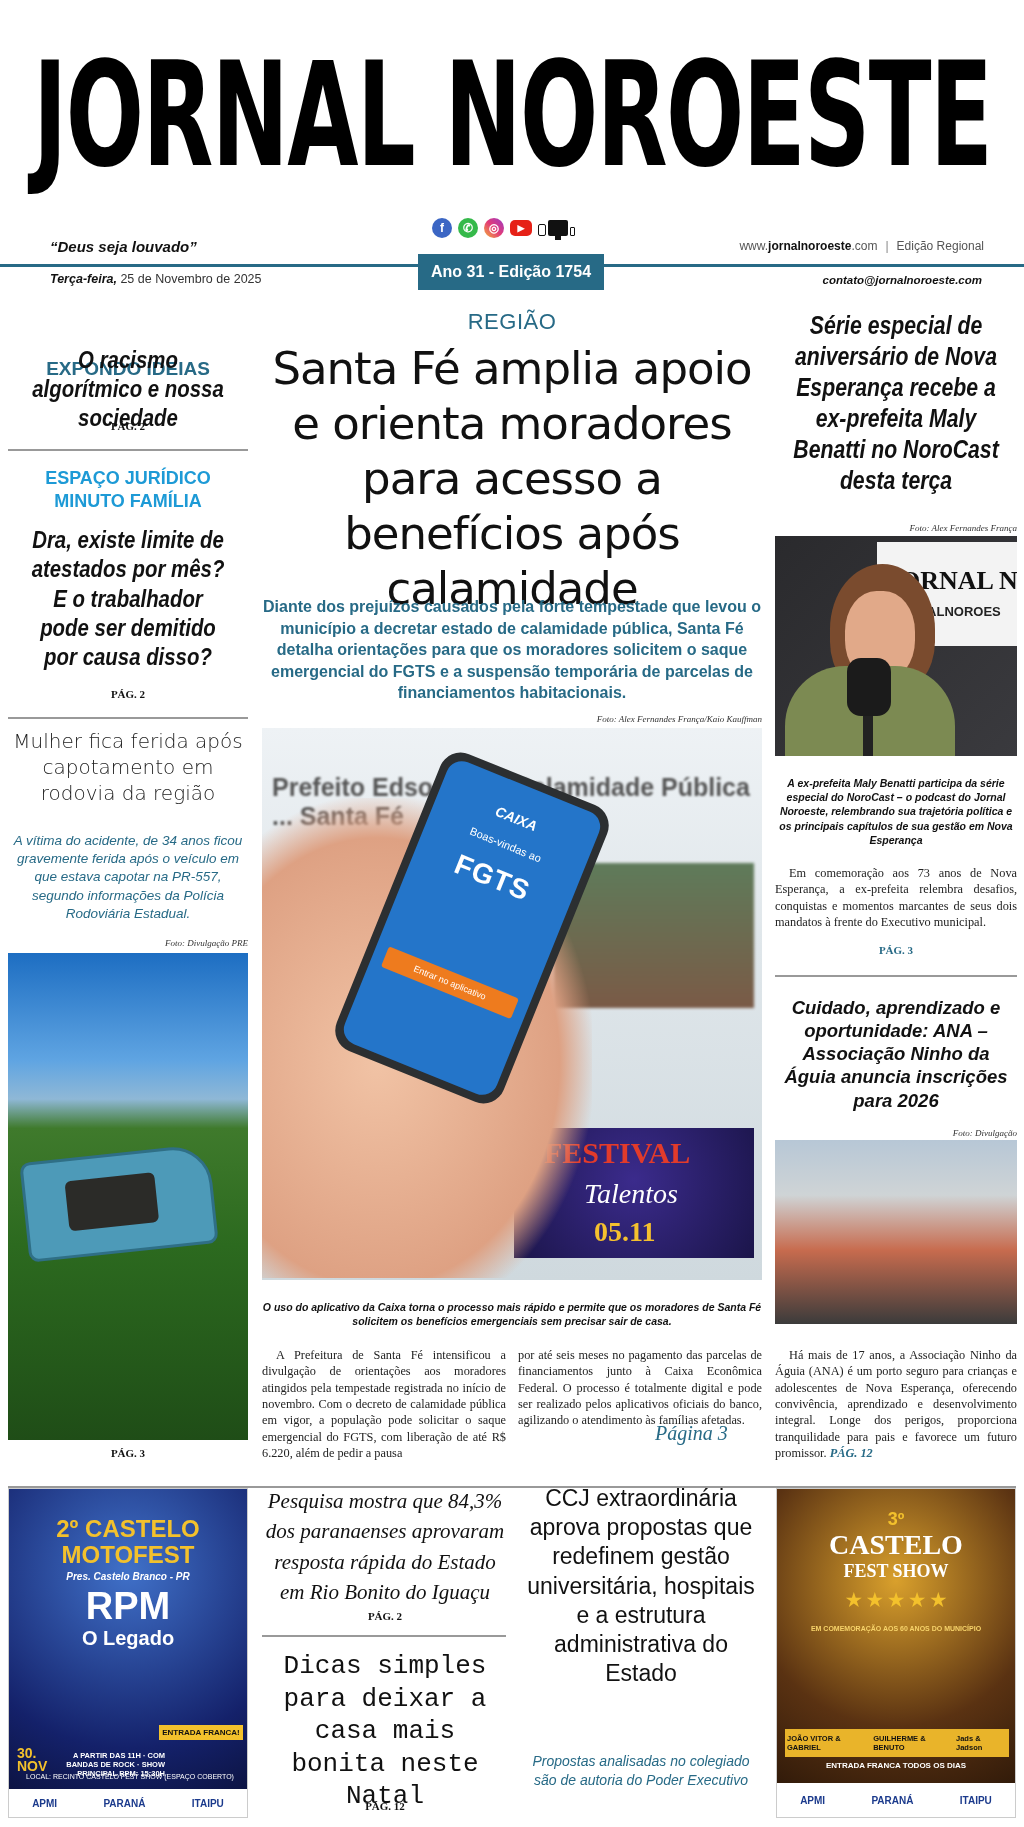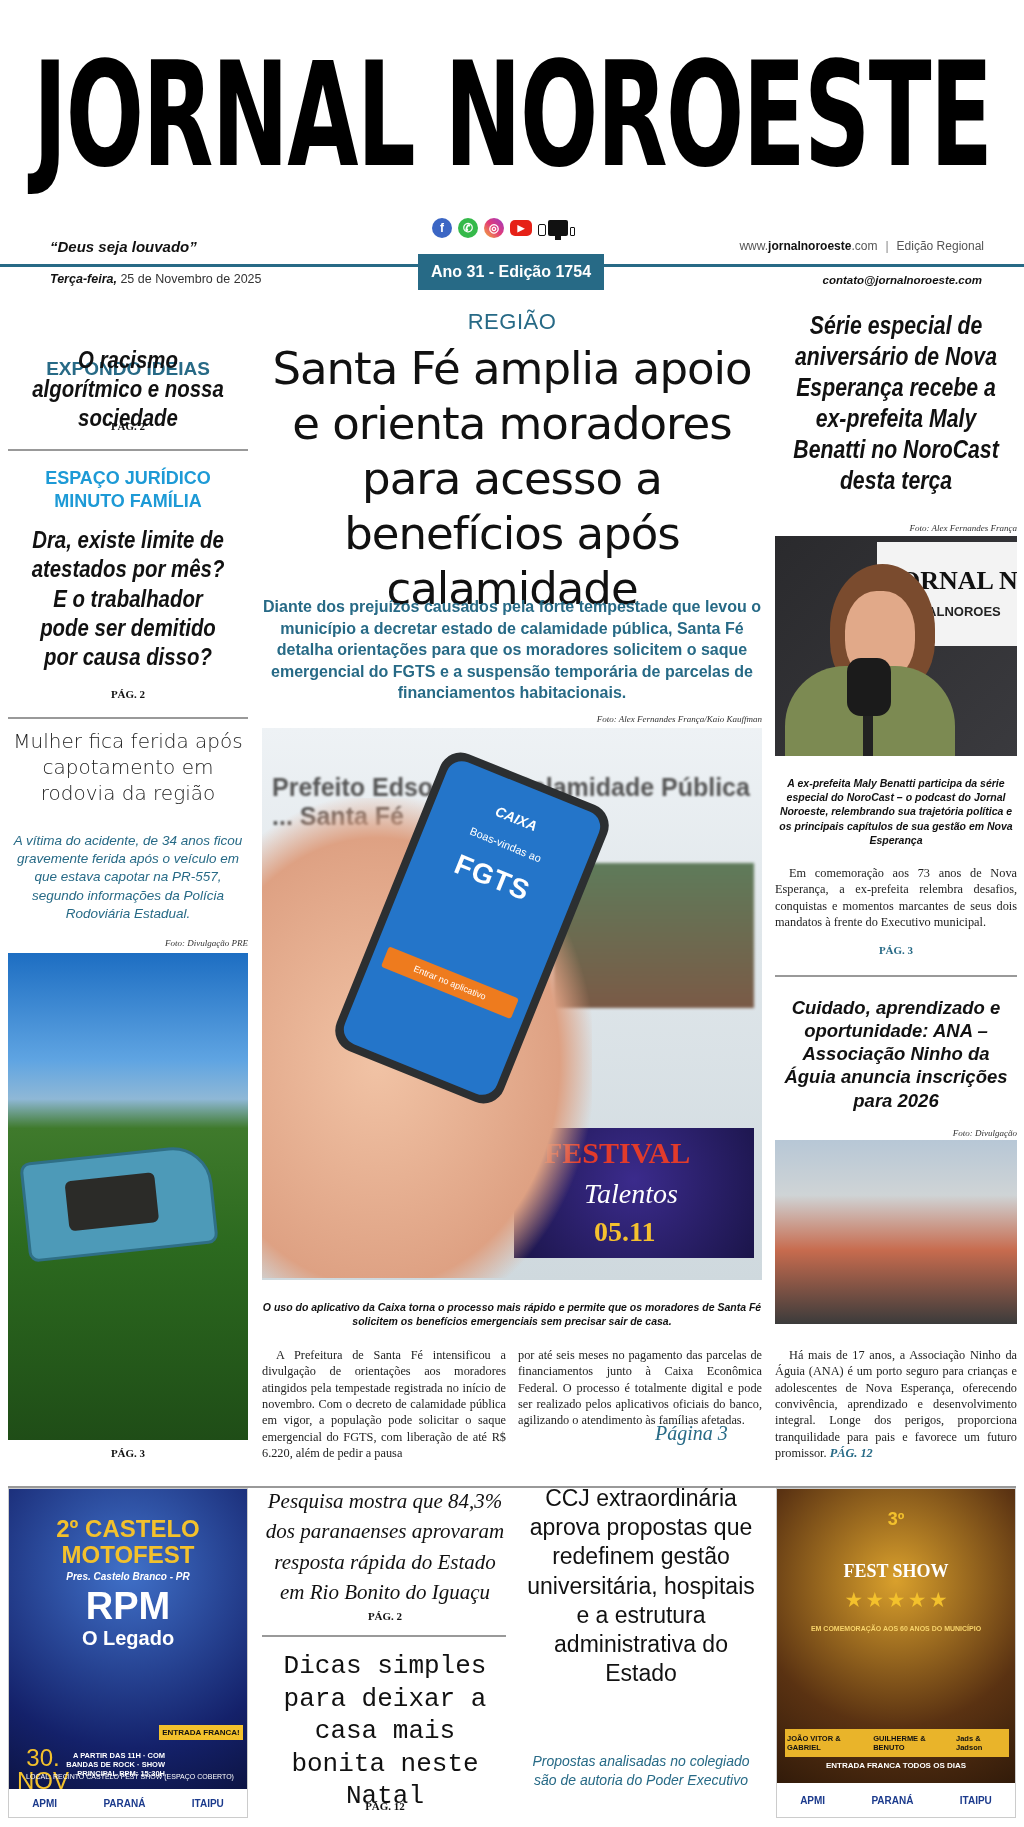--- a/index.html
+++ b/index.html
@@ -197,21 +197,21 @@
 <div class="abs right body-serif" style="top:1347px; text-indent:14px;"><span>Há mais de 17 anos, a Associação Ninho da Águia (ANA) é um porto seguro para crianças e adolescentes de Nova Esperança, oferecendo convivência, aprendizado e desenvolvimento integral. Longe dos perigos, proporciona tranquilidade para pais e favorece um futuro promissor.</span> <b class="blue" style="font-style:italic;">PÁG. 12</b></div>
 
 <div class="abs hr" style="left:8px; top:1486px; width:1008px;"></div>
 
 <div class="abs img ad-img1" style="left:8px; top:1488px; width:240px; height:330px;">
   <div class="ad-title" style="top:28px; font-size:24px; line-height:1;">2º CASTELO</div>
   <div class="ad-title" style="top:54px; font-size:24px; line-height:1;">MOTOFEST</div>
   <div class="ad-sub" style="top:82px; font-size:10px; font-style:italic;">Pres. Castelo Branco - PR</div>
   <div class="ad-sub" style="top:96px; font-size:38px;">RPM</div>
   <div class="ad-sub" style="top:138px; font-size:20px;">O Legado</div>
-  <div class="abs" style="left:8px; top:258px; color:#f3c12c; font-weight:400; font-size:24px; line-height:0.95;text-align:center;">
+  <div class="abs" style="left:8px; top:258px; color:#f3c12c; font-weight:700; font-size:14px; line-height:0.95;">
       <div>30.</div>
       <div>NOV</div>
     </div>
   <div class="abs" style="left:150px; top:236px; width:84px; background:#f3c12c; color:#111; font-weight:bold; font-size:8px; text-align:center; padding:3px;">ENTRADA FRANCA!</div>
   <div class="abs" style="left:56px; top:262px; width:100px; color:#fff; font-size:7.5px; font-weight:bold;text-align:right;">A PARTIR DAS 11H · COM BANDAS DE ROCK · SHOW PRINCIPAL RPM: 15:30H</div>
   <div class="abs" style="left:6px; top:284px; width:230px; color:#fff; font-size:7px; text-align:center;">LOCAL: RECINTO CASTELO FEST SHOW (ESPAÇO COBERTO)</div>
   <div class="ad-foot" style="height:28px;">
       <span>APMI</span>
       <span>PARANÁ</span>
       <span>ITAIPU</span>
@@ -224,20 +224,21 @@
 
 <div class="abs center dicas" style="left:262px; top:1650px; width:246px;">Dicas simples para deixar a casa mais bonita neste Natal</div>
 <div class="abs pag" style="left:262px; top:1800px; width:246px;">PÁG. 12</div>
 
 <div class="abs center ccj" style="left:520px; top:1484px; width:242px;">CCJ extraordinária aprova propostas que redefinem gestão universitária, hospitais e a estrutura administrativa do Estado</div>
 <div class="abs center blue ccj-sub" style="left:520px; top:1752px; width:242px;">Propostas analisadas no colegiado são de autoria do Poder Executivo</div>
 <div class="abs pag" style="left:520px; top:1846px; width:242px;">PÁG. 11</div>
 
 <div class="abs img ad-img2" style="left:776px; top:1488px; width:240px; height:330px;">
   <div class="ad-title" style="top:20px; font-size:18px;">3º</div>
+  <div class="ad-sub" style="top:40px; font-size:28px; font-family:'Liberation Serif',serif;">CASTELO</div>
   <div class="ad-sub" style="top:72px; font-size:18px; font-family:'Liberation Serif',serif;">FEST SHOW</div>
   <div class="ad-title" style="top:100px; font-size:18px;">★ ★ ★ ★ ★</div>
   <div class="ad-title" style="top:136px; font-size:7px; color:#f7d36a;">EM COMEMORAÇÃO AOS 60 ANOS DO MUNICÍPIO</div>
   <div class="abs" style="left:8px; top:240px; width:224px; background:#e9b42a; display:flex; justify-content:space-around; font-size:7.5px; font-weight:bold; padding:5px 2px; color:#111;">
     <span>JOÃO VITOR &amp; GABRIEL</span>
       <span>GUILHERME &amp; BENUTO</span>
       <span>Jads &amp; Jadson</span>
   </div>
   <div class="ad-sub" style="top:272px; font-size:8px;">ENTRADA FRANCA TODOS OS DIAS</div>
   <div class="ad-foot">

